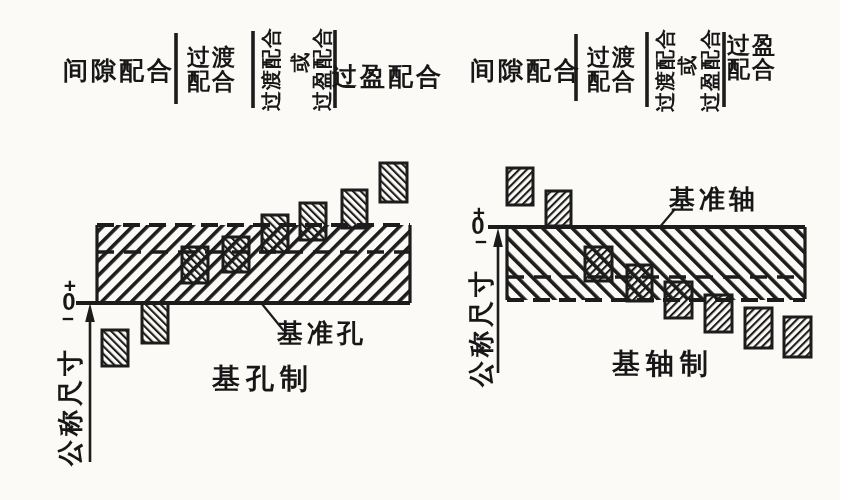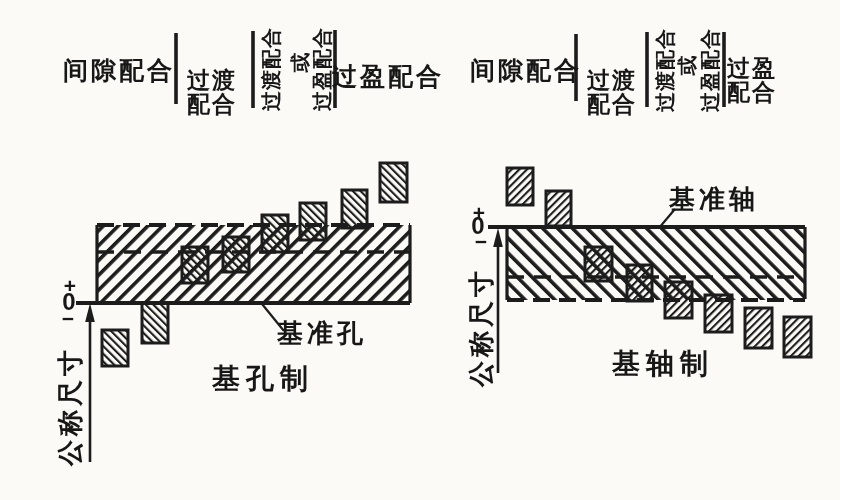--- a/index.html
+++ b/index.html
@@ -14,21 +14,21 @@
   .lbl{
     position:absolute;
     transform:translate(-50%,-50%);
     font-weight:700;
     color:#171717;
     white-space:nowrap;
     line-height:1;
     text-align:center;
   }
   .rot{transform:translate(-50%,-50%) rotate(-90deg);}
-  .two{line-height:1.05;margin-top:23px;}
+  .two{line-height:1.05;}
   .f25{font-size:25px;letter-spacing:3px;}
   .f23{font-size:23px;letter-spacing:2px;}
   .f21{font-size:20px;letter-spacing:1px;}
   .f26{font-size:26px;letter-spacing:4px;}
   .f28{font-size:28px;letter-spacing:6px;}
   .sign{font-size:21px;letter-spacing:0;}
   .zeroNum{font-size:24px;letter-spacing:0;}
   
   .edge{stroke:#1c1c1c;stroke-width:3.2;}
   .zero{stroke:#1c1c1c;stroke-width:3.8;}

